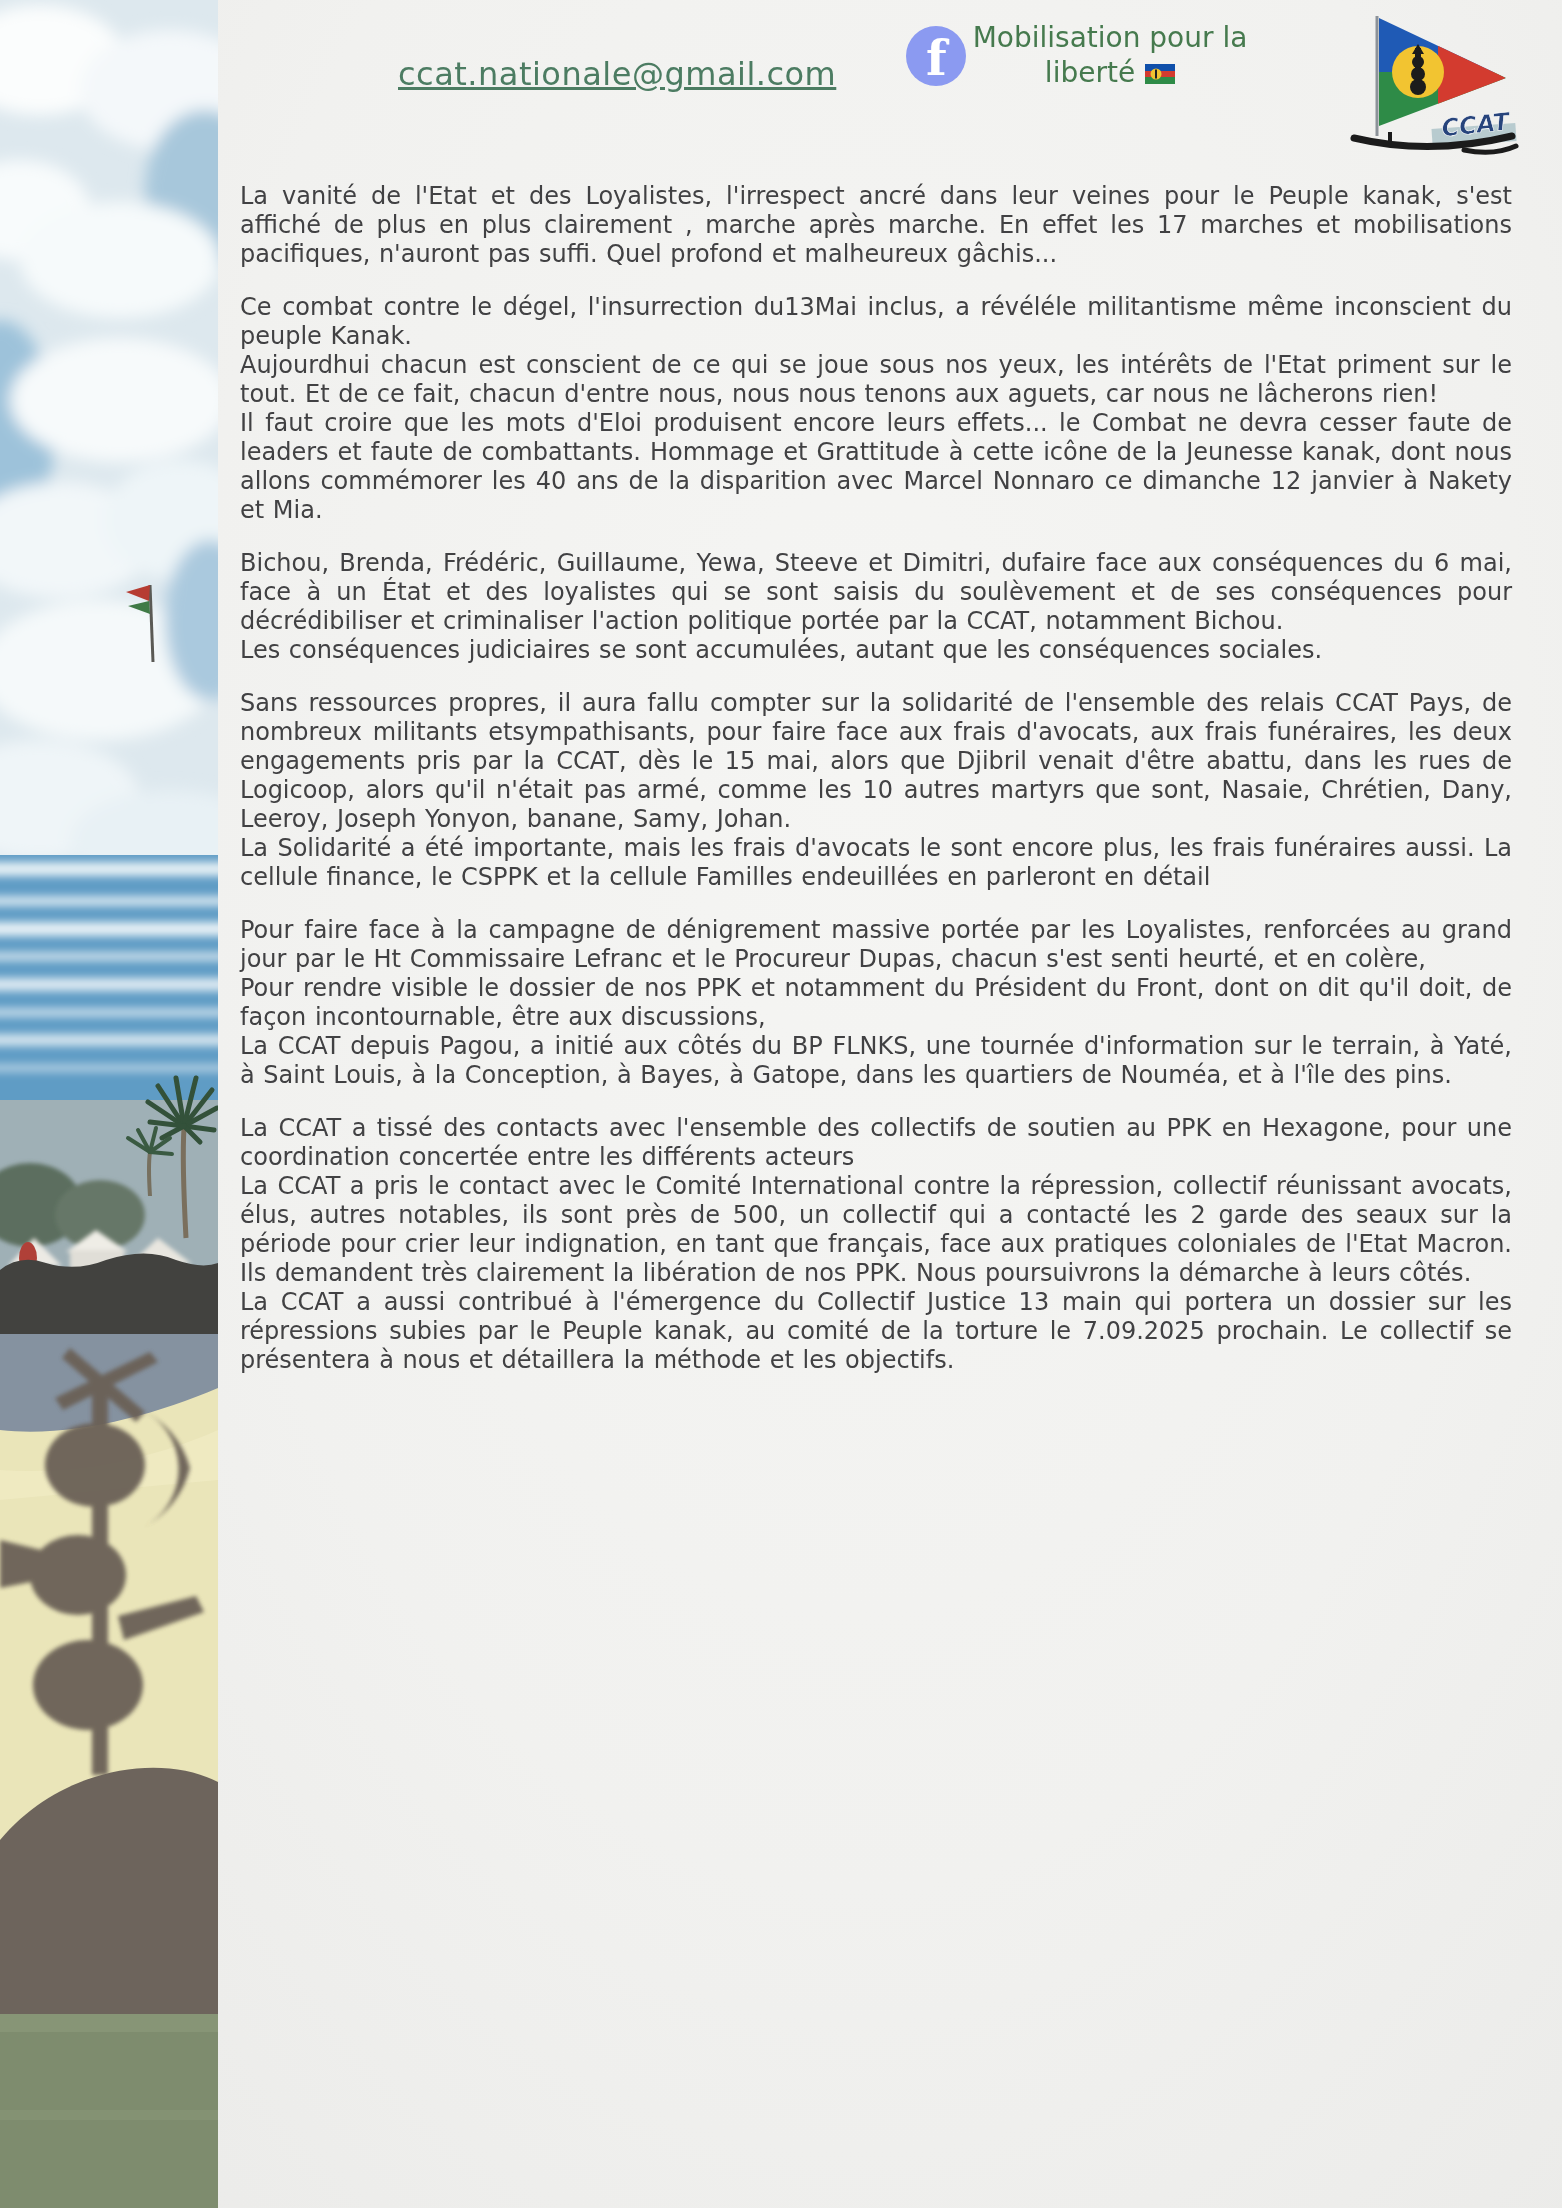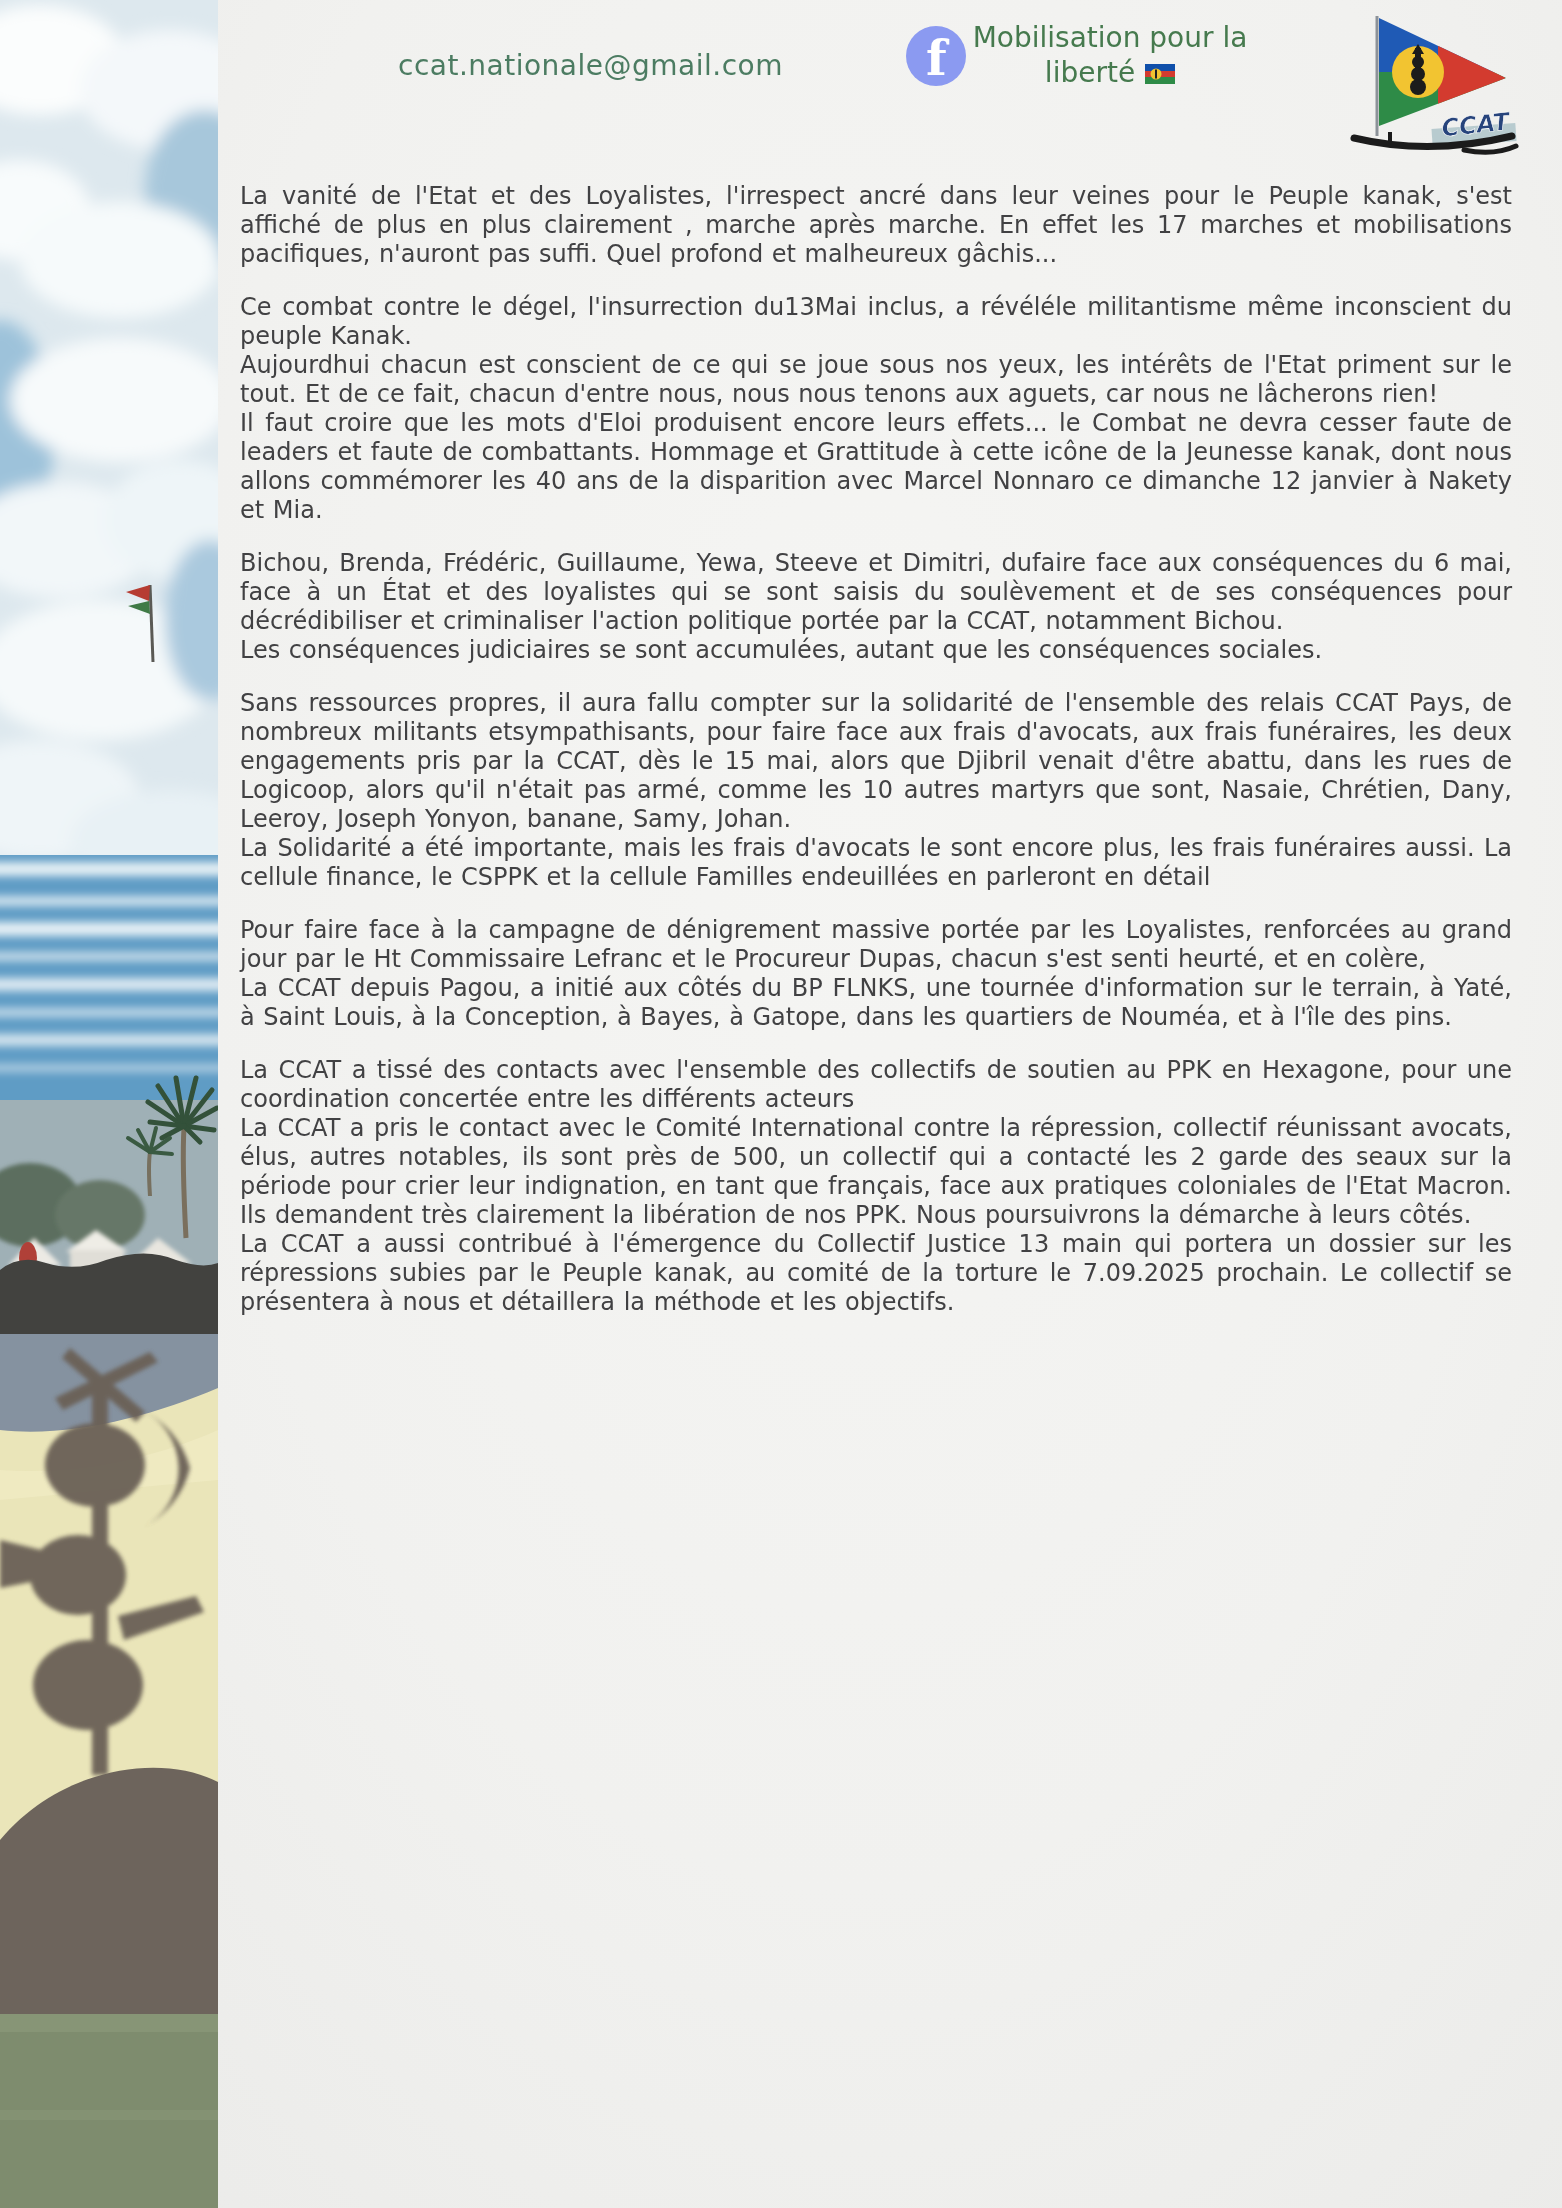--- a/index.html
+++ b/index.html
@@ -8,22 +8,22 @@
     width:1562px;height:2208px;
     overflow:hidden;
     background:radial-gradient(ellipse at 55% 35%, #f5f5f3 0%, #f1f1ef 55%, #eaeae8 100%);
     font-family:"DejaVu Sans", sans-serif;
   }
   
   .photo-strip{position:absolute;left:0;top:0;width:218px;height:2208px;}
   .photo-strip svg{display:block;}
   
   .email{
-    position:absolute;left:398px;top:49px;
-    font-size:28px;color:#4c7c62;letter-spacing:.5px;
+    position:absolute;left:398px;top:55px;
+    font-size:32px;color:#4c7c62;letter-spacing:.5px;text-decoration:underline;
   }
   .fb-icon{
     position:absolute;left:906px;top:26px;width:60px;height:60px;border-radius:50%;
     background:#8b9af1;
   }
   .fb-icon span{
     position:absolute;left:20px;top:4px;color:#ffffff;
     font-size:48px;font-weight:bold;font-family:"DejaVu Serif",serif;
   }
   .fb-label{
@@ -237,20 +237,21 @@
       </p>
       <div>Sans ressources propres, il aura fallu compter sur la solidarité de l'ensemble des relais CCAT Pays, de nombreux militants etsympathisants, pour faire face aux frais d'avocats, aux frais funéraires, les deux engagements pris par la CCAT, dès le 15 mai, alors que Djibril venait d'être abattu, dans les rues de Logicoop, alors qu'il n'était pas armé, comme les 10 autres martyrs que sont, Nasaie, Chrétien, Dany, Leeroy, Joseph Yonyon, banane, Samy, Johan.</div>
       <div>La Solidarité a été importante, mais les frais d'avocats le sont encore plus, les frais funéraires aussi. La cellule finance, le CSPPK et la cellule Familles endeuillées en parleront en détail</div>
     <p></p>
     <p class="para">
       </p>
     <p></p>
     <p class="para">
       </p>
       <div>Pour faire face à la campagne de dénigrement massive portée par les Loyalistes, renforcées au grand jour par le Ht Commissaire Lefranc et le Procureur Dupas, chacun s'est senti heurté, et en colère,</div>
+      <div>Pour rendre visible le dossier de nos PPK et notamment du Président du Front, dont on dit qu'il doit, de façon incontournable, être aux discussions,</div>
       <div>La CCAT depuis Pagou, a initié aux côtés du BP FLNKS, une tournée d'information sur le terrain, à Yaté, à Saint Louis, à la Conception, à Bayes, à Gatope, dans les quartiers de Nouméa, et à l'île des pins.</div>
     <p></p>
     <p class="para">
       </p>
       <div>La CCAT a tissé des contacts avec l'ensemble des collectifs de soutien au PPK en Hexagone, pour une coordination concertée entre les différents acteurs</div>
       <div>La CCAT a pris le contact avec le Comité International contre la répression, collectif réunissant avocats, élus, autres notables, ils sont près de 500, un collectif qui a contacté les 2 garde des seaux sur la période pour crier leur indignation, en tant que français, face aux pratiques coloniales de l'Etat Macron. Ils demandent très clairement la libération de nos PPK. Nous poursuivrons la démarche à leurs côtés.</div>
       <div>La CCAT a aussi contribué à l'émergence du Collectif Justice 13 main qui portera un dossier sur les répressions subies par le Peuple kanak, au comité de la torture le 7.09.2025 prochain. Le collectif se présentera à nous et détaillera la méthode et les objectifs.</div>
     <p></p>
   </div>
 

